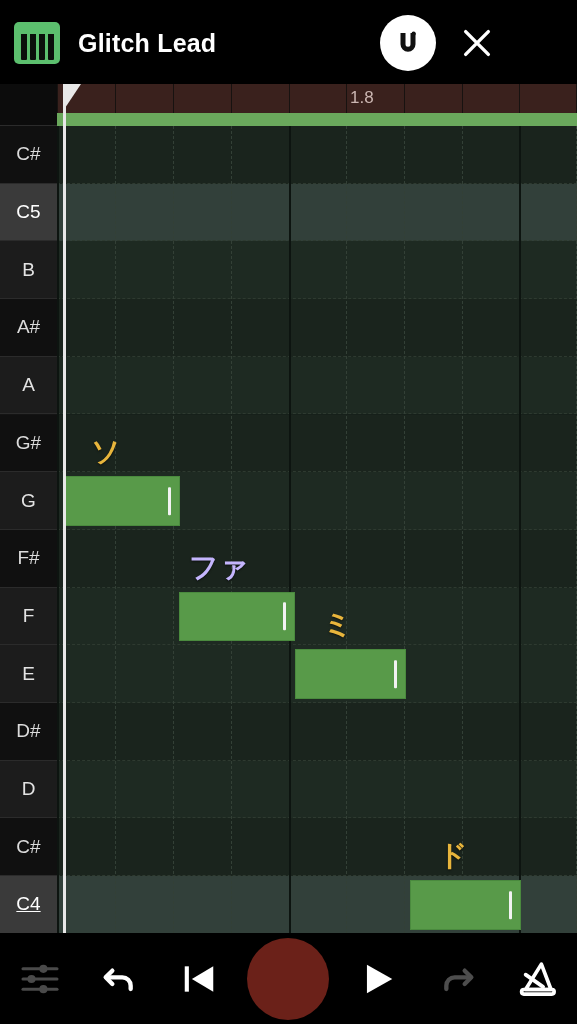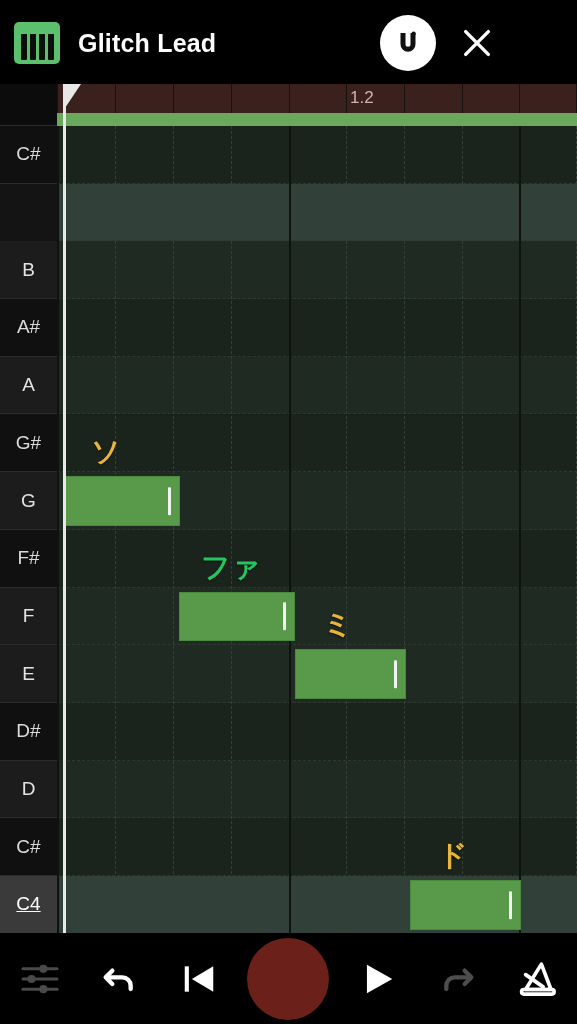--- a/index.html
+++ b/index.html
@@ -171,20 +171,21 @@
         <path d="M4 4 L20 20 M20 4 L4 20" stroke="#fff" stroke-width="2.4" stroke-linecap="round"></path>
       </svg>
     </div>
   </div>
 
   <div id="editor">
 
     <div id="keyboard">
         <div class="key topspacer" style="top: 0px; height: 42px;"></div>
         <div class="key black" style="top: 42px; height: 57.7px;">C#</div>
+        <div class="key octave" style="top: 99.7px; height: 57.7px;">C5</div>
         <div class="key white" style="top: 157.4px; height: 57.7px;">B</div>
         <div class="key black" style="top: 215.1px; height: 57.7px;">A#</div>
         <div class="key white" style="top: 272.8px; height: 57.7px;">A</div>
         <div class="key black" style="top: 330.5px; height: 57.7px;">G#</div>
         <div class="key white" style="top: 388.2px; height: 57.7px;">G</div>
         <div class="key black" style="top: 445.9px; height: 57.7px;">F#</div>
         <div class="key white" style="top: 503.6px; height: 57.7px;">F</div>
         <div class="key white" style="top: 561.3px; height: 57.7px;">E</div>
         <div class="key black" style="top: 619px; height: 57.7px;">D#</div>
         <div class="key white" style="top: 676.7px; height: 57.7px;">D</div>
@@ -197,21 +198,21 @@
           <div class="ruler-tick" style="left: 0px;"></div>
           <div class="ruler-tick" style="left: 58px;"></div>
           <div class="ruler-tick" style="left: 116px;"></div>
           <div class="ruler-tick" style="left: 174px;"></div>
           <div class="ruler-tick" style="left: 232px;"></div>
           <div class="ruler-tick" style="left: 289px;"></div>
           <div class="ruler-tick" style="left: 347px;"></div>
           <div class="ruler-tick" style="left: 405px;"></div>
           <div class="ruler-tick" style="left: 462px;"></div>
           <div class="ruler-tick" style="left: 519px;"></div>
-          <div class="ruler-label" style="left: 289px;">1.2</div>
+          <div class="ruler-label" style="left: 289px;">1.8</div>
           <div class="ruler-label" style="left: 519px;">1.3</div>
         </div>
       <div id="clipbar"></div>
       <div id="rows">
           <div class="row black-row" style="top: 0px; height: 57.7px;"></div>
           <div class="row octave-row" style="top: 57.7px; height: 57.7px;"></div>
           <div class="row " style="top: 115.4px; height: 57.7px;"></div>
           <div class="row black-row" style="top: 173.1px; height: 57.7px;"></div>
           <div class="row " style="top: 230.8px; height: 57.7px;"></div>
           <div class="row black-row" style="top: 288.5px; height: 57.7px;"></div>
@@ -233,21 +234,21 @@
           <div class="vline sub" style="left: 405px; height: 807.8px;"></div>
           <div class="vline beat" style="left: 462px; height: 807.8px;"></div>
           <div class="vline sub" style="left: 519px; height: 807.8px;"></div>
           <div class="note" style="left: 6px; top: 350.2px; width: 117px; height: 49.7px; background: rgb(88, 154, 73);">
             <div class="handle"></div>
           </div>
           <div class="note-label" style="left: 34px; top: 306.2px; color: rgb(232, 181, 60);">ソ</div>
           <div class="note" style="left: 122px; top: 465.6px; width: 116px; height: 49.7px; background: rgb(88, 154, 73);">
             <div class="handle"></div>
           </div>
-          <div class="note-label" style="left: 144px; top: 421.6px; color: #22c55e;">ファ</div>
+          <div class="note-label" style="left: 132px; top: 421.6px; color: #c4b5fd;">ファ</div>
           <div class="note" style="left: 238px; top: 523.3px; width: 111px; height: 49.7px; background: rgb(88, 154, 73);">
             <div class="handle"></div>
           </div>
           <div class="note-label" style="left: 266px; top: 479.3px; color: rgb(232, 181, 60);">ミ</div>
           <div class="note" style="left: 353px; top: 754.1px; width: 111px; height: 49.7px; background: rgb(88, 154, 73);">
             <div class="handle"></div>
           </div>
           <div class="note-label" style="left: 381px; top: 710.1px; color: rgb(232, 181, 60);">ド</div>
         </div>
       <div id="playhead-head" style="left: 6px;"></div>

